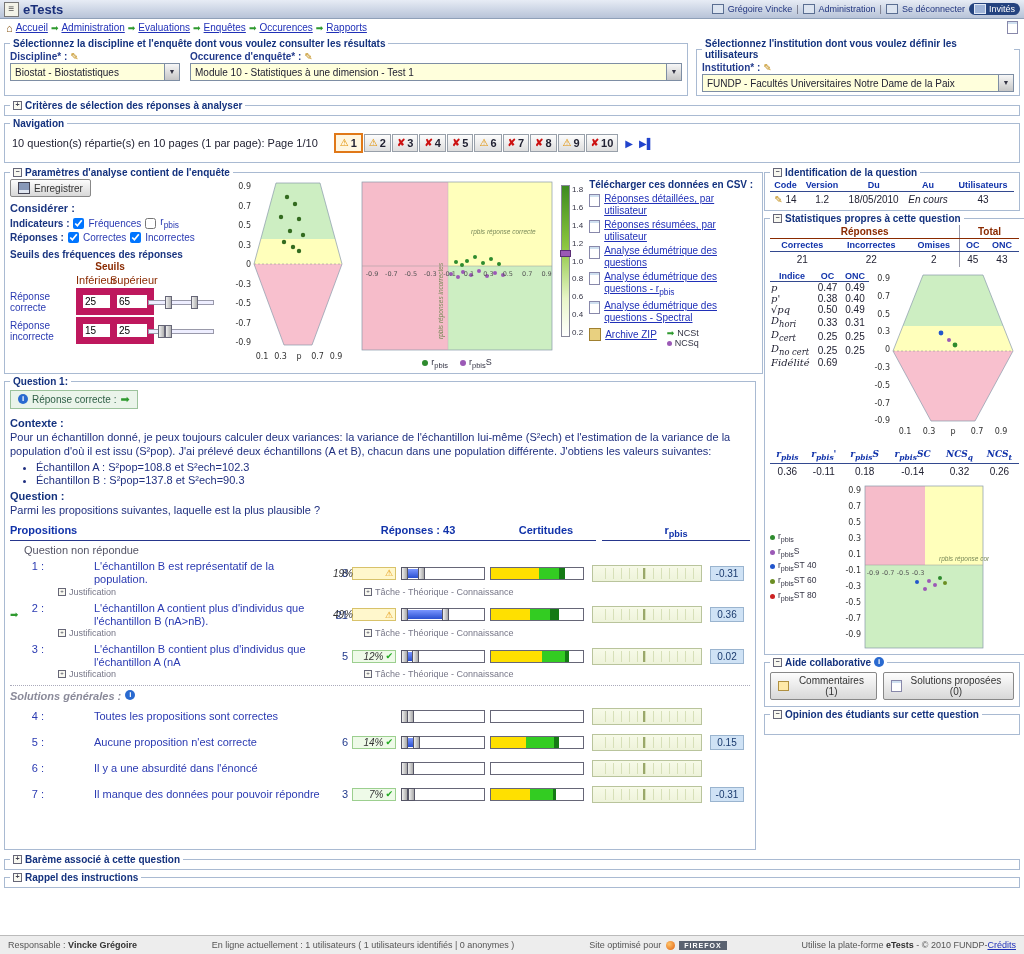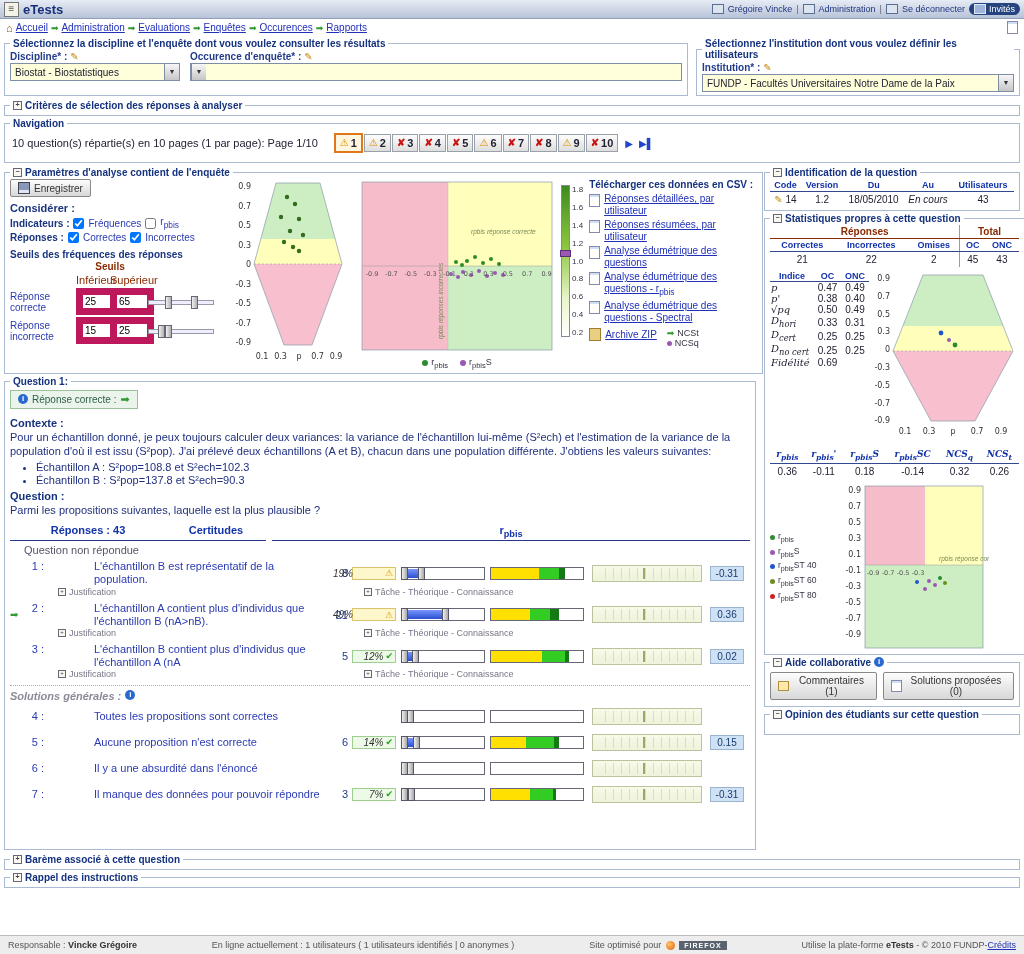--- a/index.html
+++ b/index.html
@@ -229,20 +229,21 @@
             <span class="fake-select-text">Biostat - Biostatistiques</span>
             <span class="fake-select-btn">▼</span>
           </div>
         </div>
         <div style="flex:1;">
           <div class="sel-label">
             <span>Occurence d'enquête* :</span>
             <span class="pencil">✎</span>
           </div>
           <div class="fake-select">
+            <span class="fake-select-text">Module 10 - Statistiques à une dimension - Test 1</span>
             <span class="fake-select-btn">▼</span>
           </div>
         </div>
       </div>
     </fieldset>
     <fieldset class="fs" style="width:312px;">
       <legend>
           <span>Sélectionnez l'institution dont vous voulez définir les utilisateurs</span>
         </legend>
       <div class="sel-label">
@@ -538,20 +539,21 @@
         <p class="ctx-text">Pour un échantillon donné, je peux toujours calculer deux variances: la variance de l'échantillon lui-même (S²ech) et l'estimation de la variance de la population d'où il est issu (S²pop). J'ai prélevé deux échantillons (A et B), chacun dans une population différente. J'obtiens les valeurs suivantes:</p>
         <ul class="ctx-list">
           <li>Échantillon A : S²pop=108.8 et S²ech=102.3</li>
           <li>Échantillon B : S²pop=137.8 et S²ech=90.3</li>
         </ul>
         <div class="ctx-label">Question :</div>
         <p class="ctx-text">Parmi les propositions suivantes, laquelle est la plus plausible ?</p>
 
         <div class="prop-table">
           <div class="prop-head">
+            <span class="ph ph-prop">Propositions</span>
             <span class="ph ph-resp">Réponses : 43</span>
             <span class="ph ph-cert">Certitudes</span>
             <span class="ph ph-rpbis">r<sub>pbis</sub></span>
           </div>
           <div class="unanswered">Question non répondue</div>
           <div id="prop-rows">
               <div class="prow">
                 <span class="p-arrow"></span>
                 <span class="p-textcell">
                   <span class="p-num">1 :</span>

